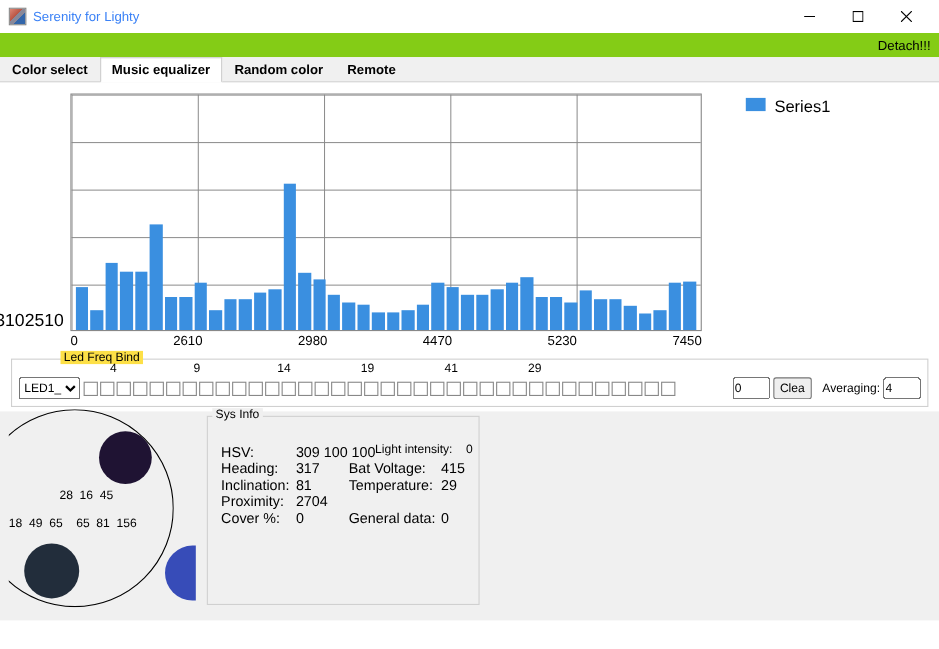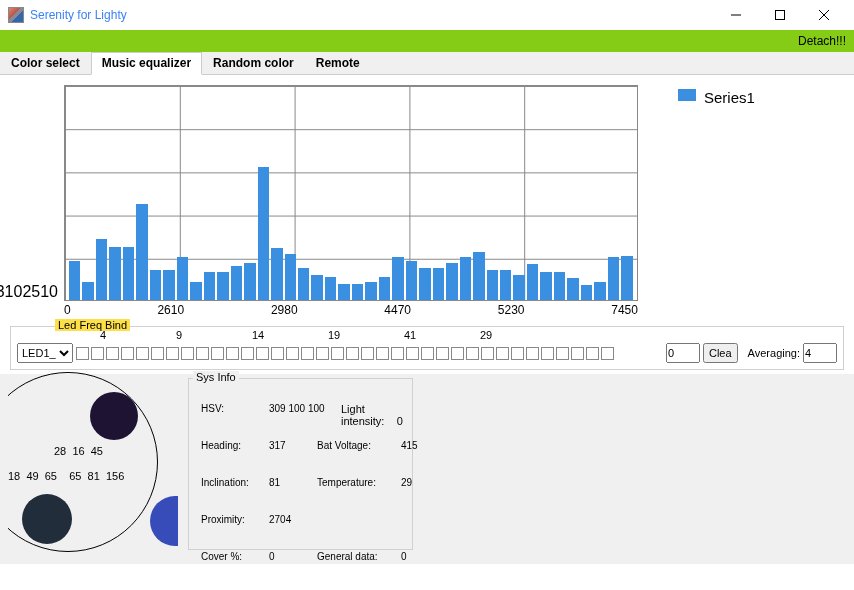--- a/index.html
+++ b/index.html
@@ -29,23 +29,23 @@
 .chk { width: 13px; height: 13px; border: 1px solid #888; flex-shrink: 0; }
 .spin { width: 34px; height: 20px; font-size: 11px; }
 .btn { font-size: 11px; padding: 1px 4px; height: 20px; }
 .bottom { display: flex; background: #f0f0f0; padding: 4px 8px; height: 190px; }
 .circles { position: relative; width: 170px; height: 180px; }
 .big-arc { position: absolute; width: 180px; height: 180px; border: 1px solid #000; border-radius: 50%; left: -30px; top: -6px; clip-path: inset(0 0 0 30px); }
 .c1 { position: absolute; width: 48px; height: 48px; border-radius: 50%; background: #1f1333; left: 82px; top: 14px; }
 .c2 { position: absolute; width: 50px; height: 50px; border-radius: 50%; background: #222d3b; left: 14px; top: 116px; }
 .c3 { position: absolute; width: 28px; height: 50px; border-radius: 25px 0 0 25px; background: #374cb8; left: 142px; top: 118px; }
 .nums { position: absolute; font-size: 11px; white-space: nowrap; }
-.sysinfo { border: 1px solid #d0d0d0; background: #f0f0f0; padding: 8px 12px; margin-left: 10px; position: relative; width: 225px; height: 172px; }
+.sysinfo { border: 1px solid #d0d0d0; background: #f0f0f0; padding: 8px 12px; margin-left: 10px; position: relative; width: 248px; height: 172px; }
 .sysinfo-label { position: absolute; top: -8px; left: 4px; background: #f0f0f0; padding: 0 3px; font-size: 11px; }
-.sysinfo-grid { display: grid; grid-template-columns: 68px 48px 84px 40px; row-gap: 26px; font-size: 10px; margin-top: 16px; }
+.sysinfo-grid { display: grid; grid-template-columns: 68px 48px 84px 40px; row-gap: 0; font-size: 13px; margin-top: 16px; }
 .tick-wrap { position: relative; flex: 1; height: 14px; margin-left: 2px; }
 </style>
 </head>
 <body>
 
 <div class="titlebar">
   <div class="icon"></div>
   <div class="title">Serenity for Lighty</div>
   <div class="winbtn">
       <svg viewBox="0 0 10 10">

